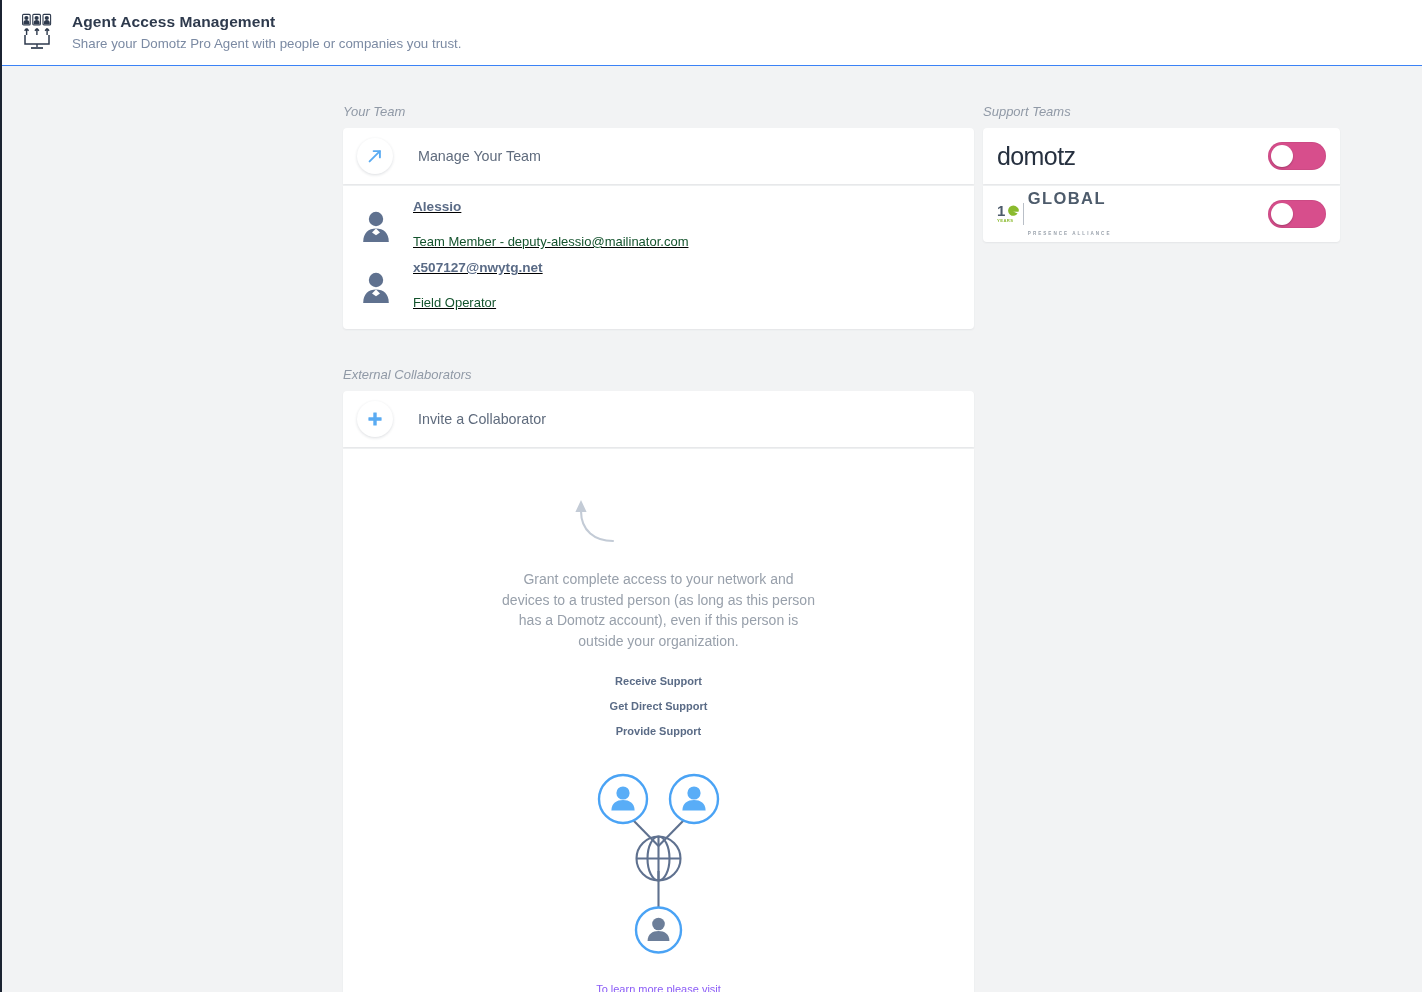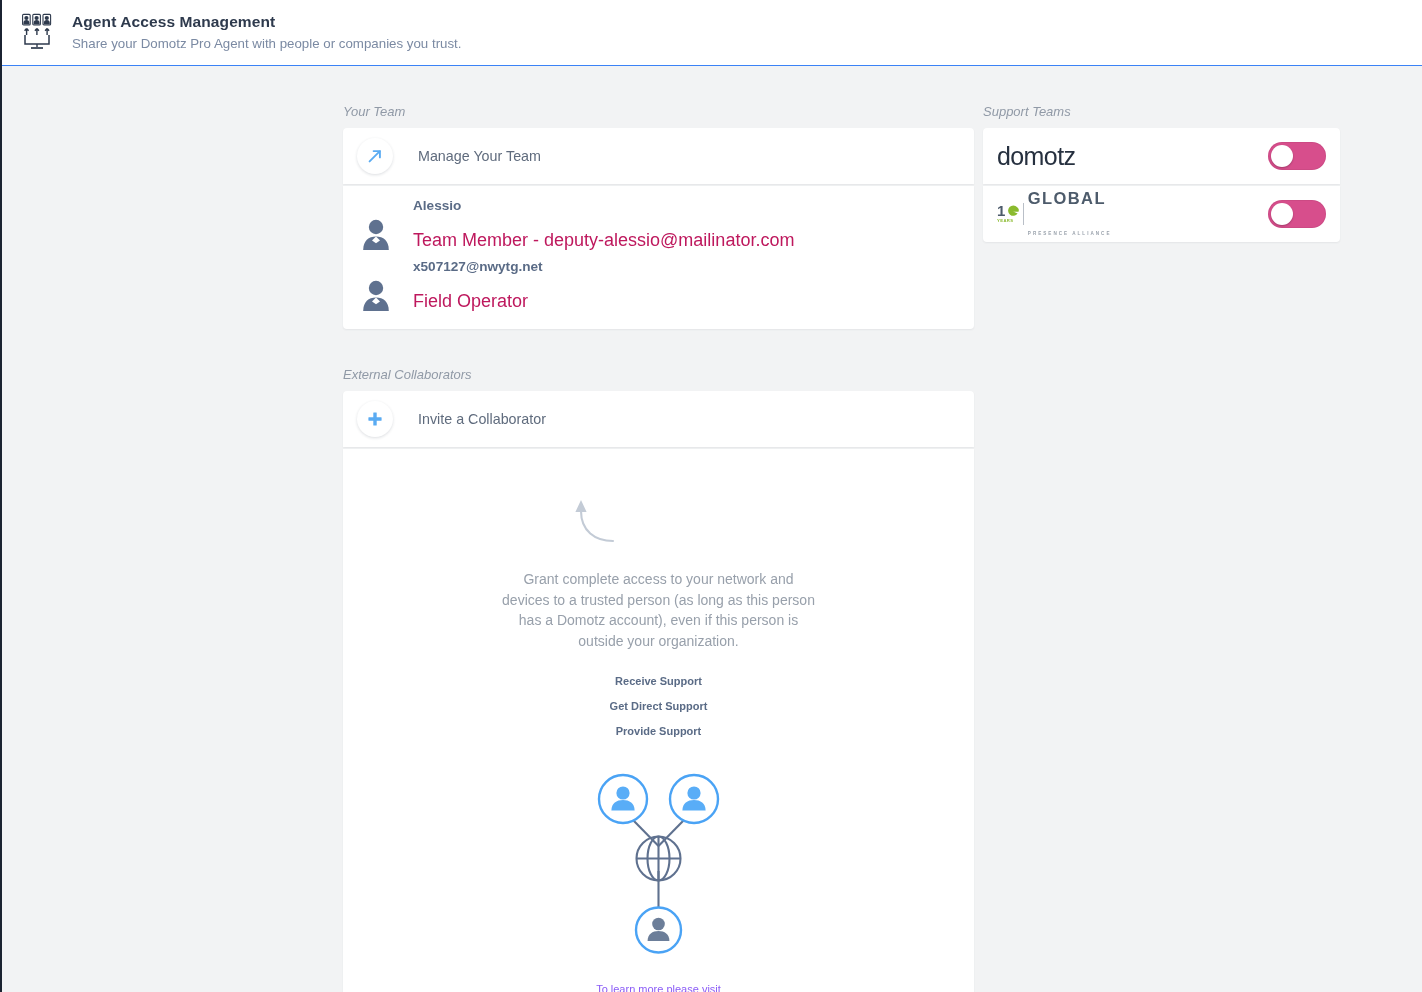--- a/index.html
+++ b/index.html
@@ -70,31 +70,32 @@
     display: flex; align-items: center; justify-content: center;
     flex: 0 0 auto;
   }
   .action-label {
     margin-left: 25px; font-size: 14.3px; color: #5f6b7d;
   }
 
   
   .member-list { padding: 12px 0 18px 0; }
   .member-row {
-    display: flex; align-items: flex-end; height: 52px; padding-left: 18px;
+    display: flex; align-items: center; height: 52px; padding-left: 18px;
     margin-top: 9px;
+    text-decoration: underline;
   }
   .member-row:first-child { margin-top: 0; }
   .avatar { width: 30px; height: 32px; flex: 0 0 auto; margin-top: 3px; }
   .member-text { margin-left: 22px; }
   .member-name {
     font-size: 13.6px; font-weight: bold; color: #5a6b86; line-height: 19px;
   }
   .member-meta {
-    font-size: 18px; color: #be185d; line-height: 19px; margin-top: 16px;
+    font-size: 13px; color: #14532d; line-height: 19px; margin-top: 16px;
   }
 
   
   .team-row {
     display: flex; align-items: center; justify-content: space-between;
     height: 56px; padding: 0 14px 0 14px;
   }
   .toggle {
     width: 58px; height: 28px; border-radius: 14px;
     background: #d74e8c; position: relative; flex: 0 0 auto;

